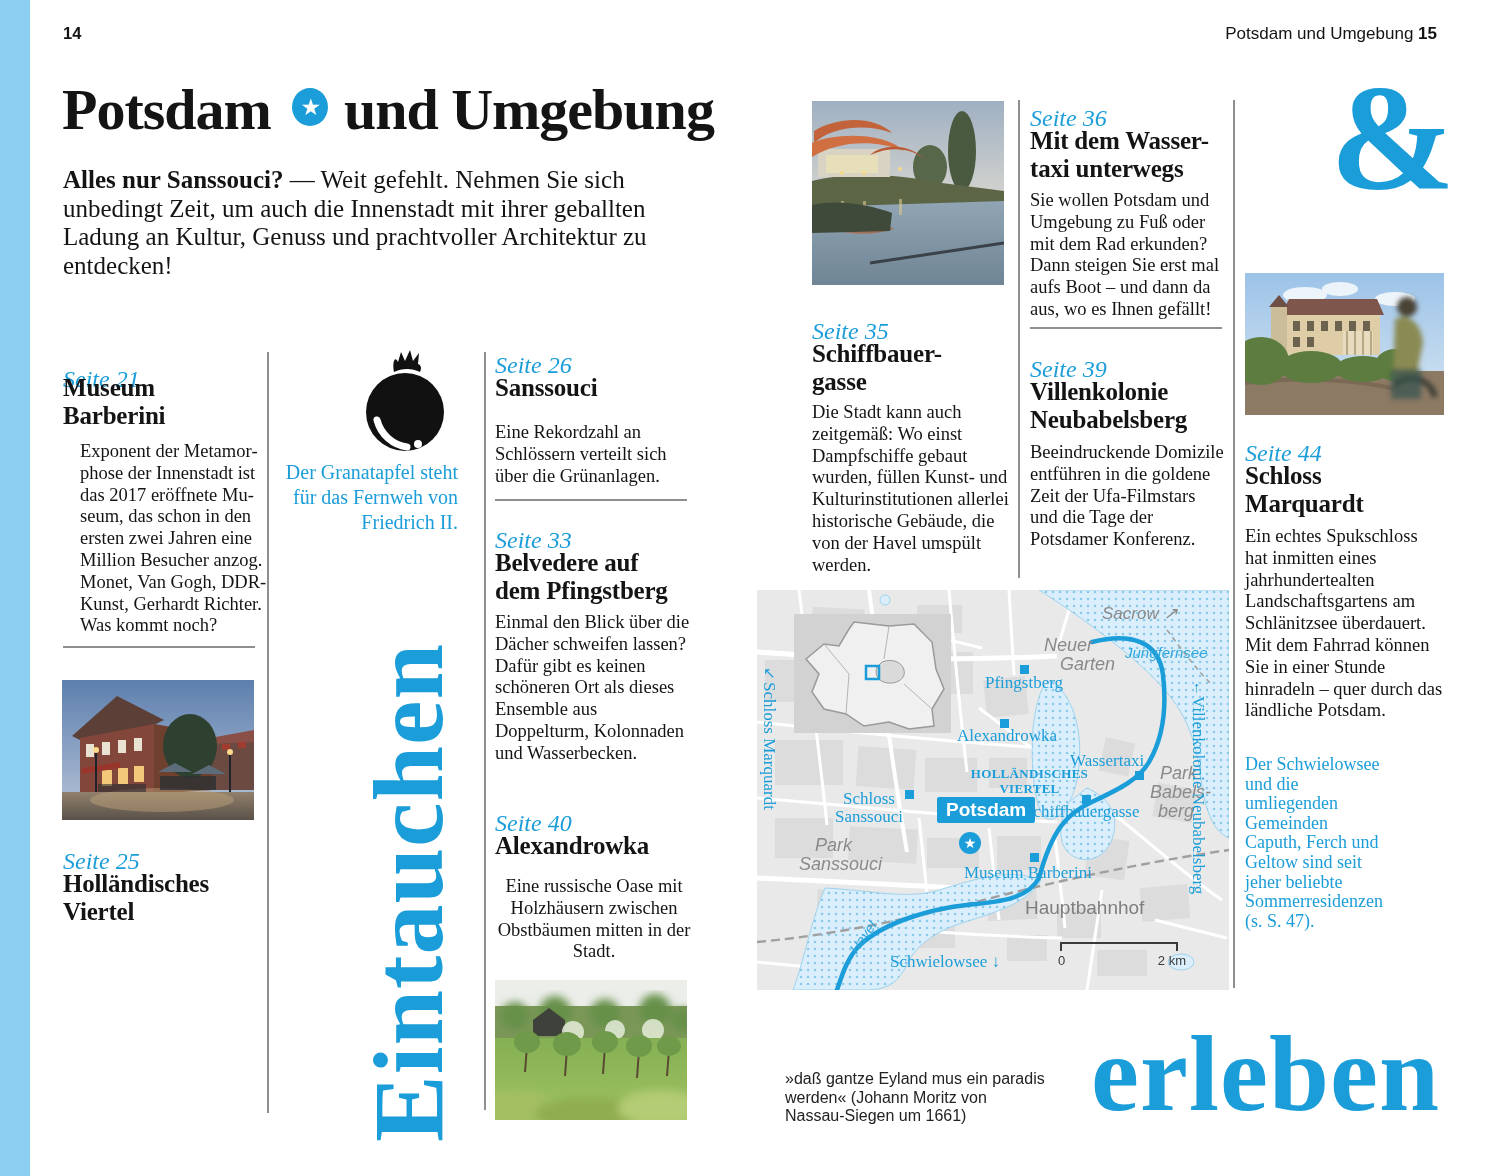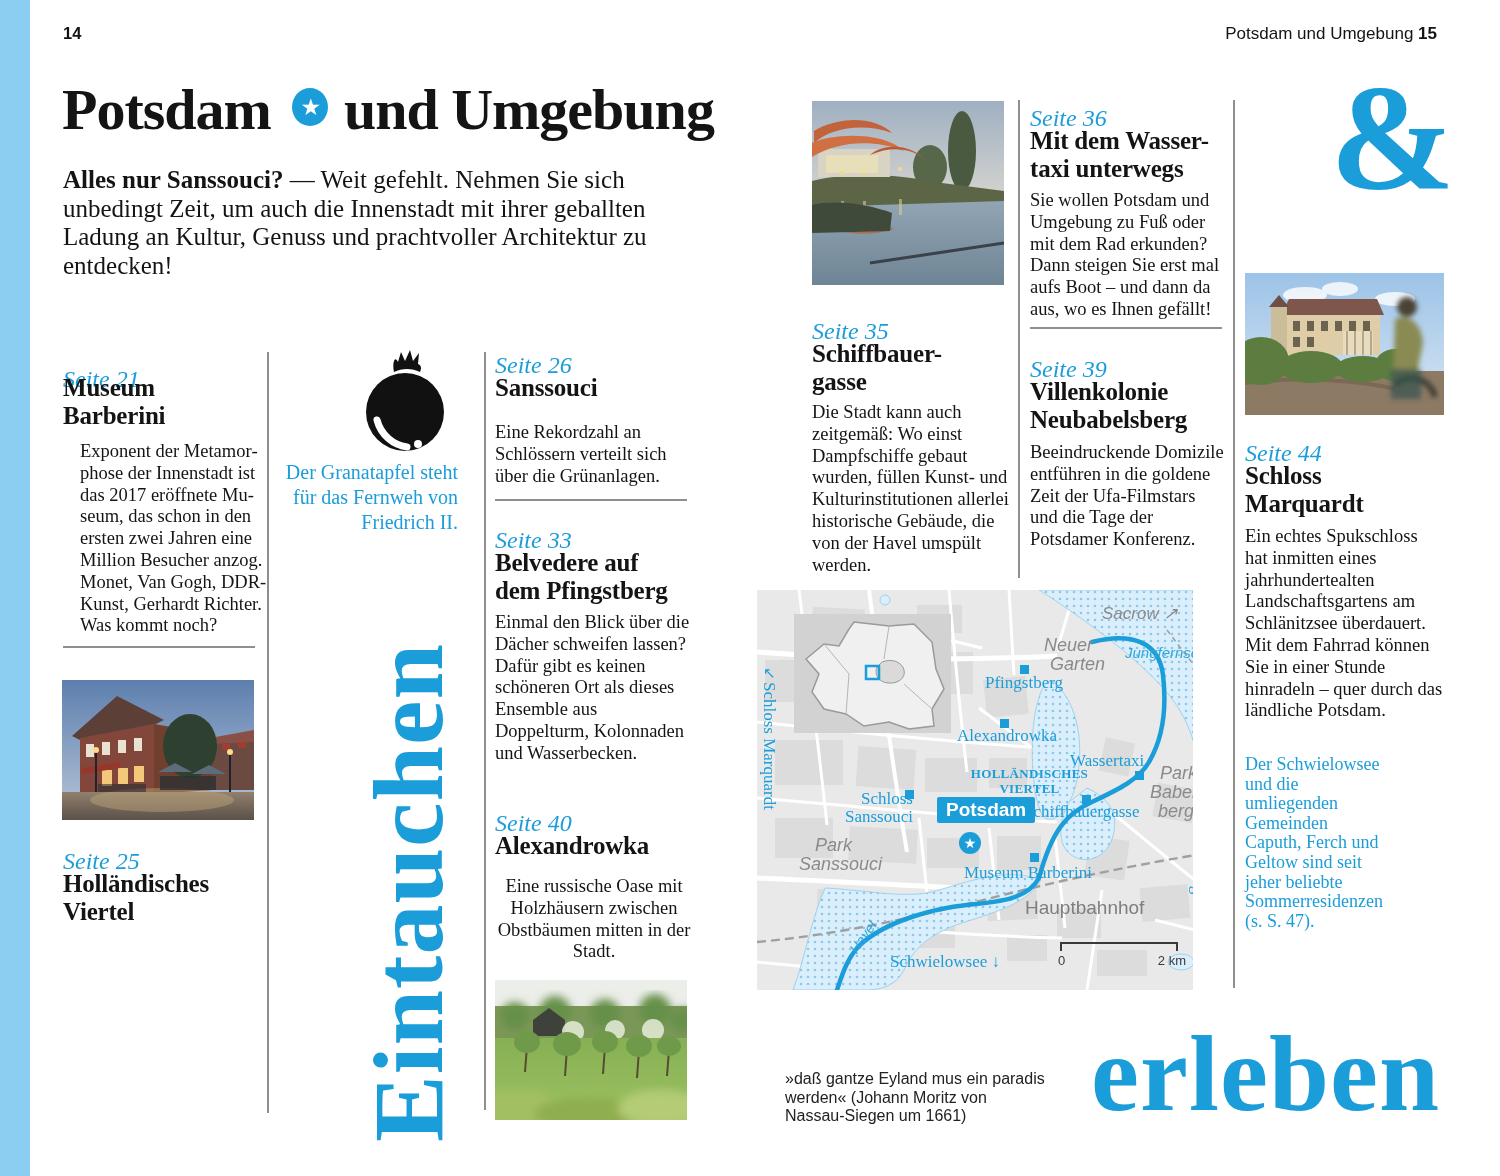--- a/index.html
+++ b/index.html
@@ -8,21 +8,21 @@
   .abs{position:absolute;}
   .sans{font-family:"Liberation Sans",sans-serif;}
   .accent{color:var(--accent,#1b9dd9);}
   .seite{font-style:italic;font-size:24px;color:var(--accent,#1b9dd9);}
   .head{font-weight:bold;font-size:25px;line-height:28px;letter-spacing:-0.2px;}
   .body{font-size:18.5px;line-height:21.8px;}
   .vline{width:1.5px;background:#8f8f8f;}
   .hline{height:1.5px;background:#8f8f8f;}
   .photo svg{display:block;}
   
-  #map{left:757px;top:590px;width:436px;height:400px;overflow:hidden;}
+  #map{left:757px;top:590px;width:472px;height:400px;overflow:hidden;}
   .mlbl{position:absolute;color:var(--accent,#1b9dd9);font-size:17px;line-height:18px;white-space:nowrap;}
   .mgray{position:absolute;color:#8a8a8a;font-style:italic;font-family:"Liberation Sans",sans-serif;
          font-size:18px;line-height:19px;white-space:nowrap;}
   .mpoi{position:absolute;width:9px;height:9px;background:var(--accent,#1b9dd9);}
   .vertlbl{position:absolute;writing-mode:vertical-rl;color:var(--accent,#1b9dd9);
            font-size:17px;white-space:nowrap;}
   .star-badge{display:inline-block;width:36px;height:38px;border-radius:50%;
               background:var(--accent,#1b9dd9);color:#fff;text-align:center;
               font-size:23px;line-height:38px;vertical-align:14px;
               font-family:"DejaVu Sans",sans-serif;}
@@ -392,36 +392,36 @@
     <div class="mpoi" style="left:243px;top:129px;"></div>
     <div class="mpoi" style="left:378px;top:181px;"></div>
     <div class="mpoi" style="left:148px;top:200px;"></div>
     <div class="mpoi" style="left:325px;top:205px;"></div>
     <div class="mpoi" style="left:273px;top:263px;"></div>
 
     
     <div class="mgray" style="left:345px;top:14px;font-size:17px;">Sacrow ↗</div>
     <div class="mgray" style="left:287px;top:46px;text-align:left;">
       <div>Neuer</div>
-      <div style="margin-left:6px;">Garten</div>
+      <div style="margin-left:16px;">Garten</div>
     </div>
     <div class="mlbl" style="left:368px;top:54px;font-size:15px;font-style:italic;font-family:'Liberation Sans',sans-serif;color:#2fa6dc;">Jungfernsee</div>
     <div class="mlbl" style="left:228px;top:84px;">Pfingstberg</div>
     <div class="mlbl" style="left:200px;top:137px;">Alexandrowka</div>
     <div class="mlbl" style="left:313px;top:162px;">Wassertaxi</div>
     <div class="mlbl" style="left:210px;top:176px;width:125px;text-align:center;font-size:13px;font-weight:bold;letter-spacing:0.3px;line-height:15px;">
       <div>HOLLÄNDISCHES</div>
       <div>VIERTEL</div>
     </div>
     <div class="mgray" style="left:393px;top:174px;">
       <div style="margin-left:10px;">Park</div>
       <div>Babels-</div>
       <div style="margin-left:8px;">berg</div>
     </div>
-    <div class="mlbl" style="left:68px;top:200px;width:88px;text-align:right;">
+    <div class="mlbl" style="left:68px;top:200px;width:88px;text-align:center;">
       <div>Schloss</div>
       <div>Sanssouci</div>
     </div>
     <div class="abs sans" style="left:180px;top:207px;background:var(--accent,#1b9dd9);color:#fff;font-weight:bold;font-size:19px;
                 line-height:26px;padding:0 9px;border-radius:2px;">Potsdam</div>
     <div class="mlbl" style="left:267px;top:213px;">Schiffbauergasse</div>
     <div class="map-star" style="left:202px;top:242px;">★</div>
     <div class="mlbl" style="left:207px;top:274px;">Museum Barberini</div>
     <div class="mgray" style="left:42px;top:246px;">
       <div style="margin-left:16px;">Park</div>

